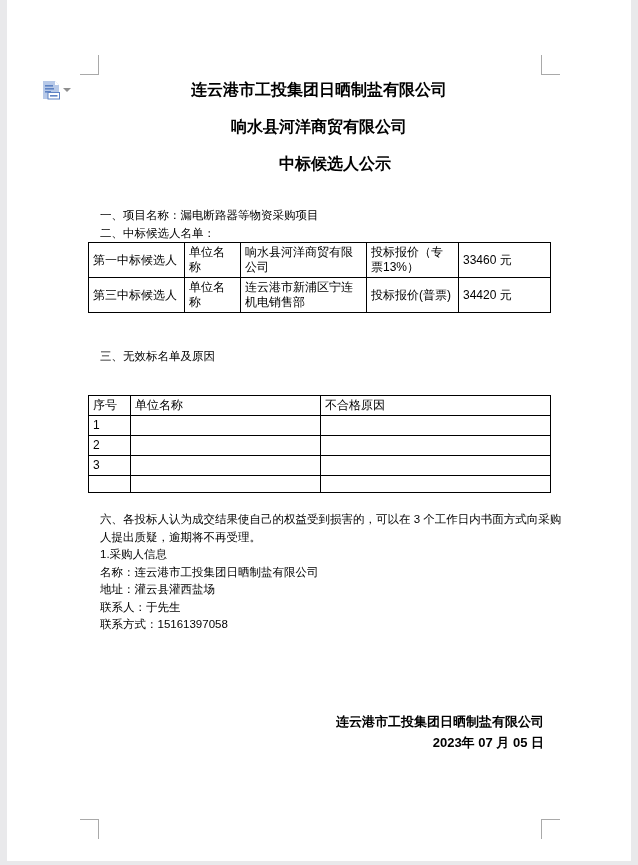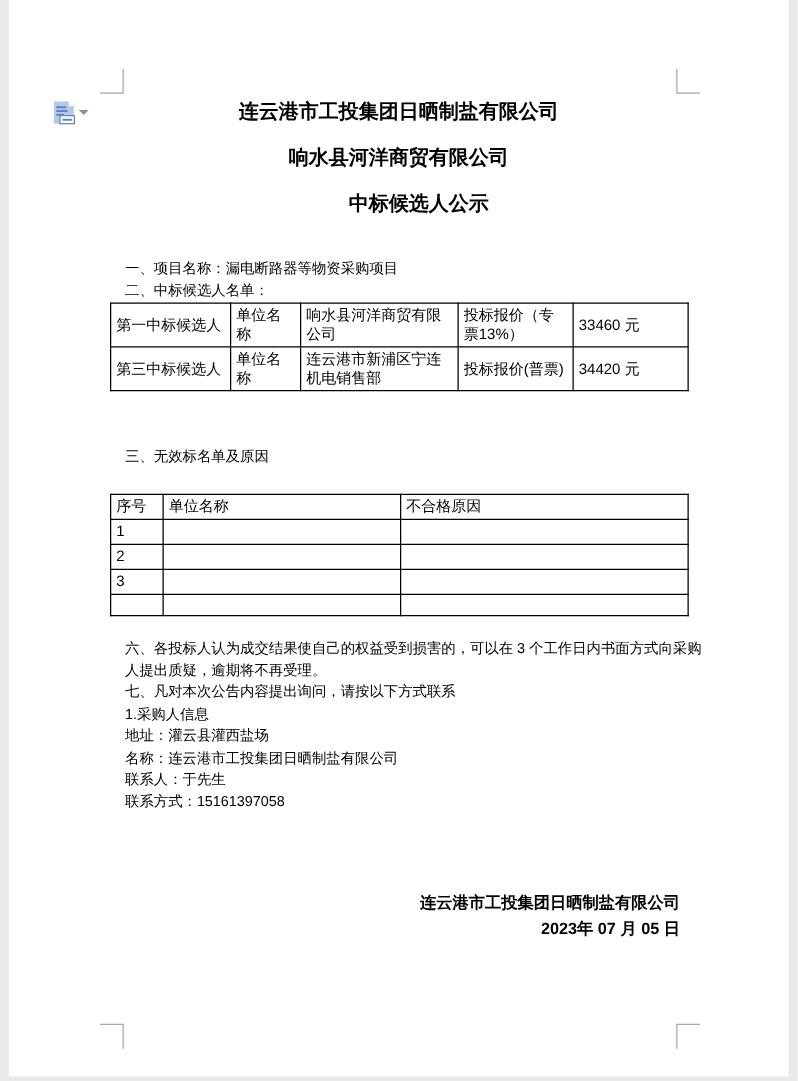--- a/index.html
+++ b/index.html
@@ -36,21 +36,21 @@
     position:absolute; left:7px; width:624px;
     text-align:center; font-weight:bold; font-size:16px; line-height:18px;
   }
   .title-1 { top:81px; }
   .title-2 { top:118px; }
   .title-3 { top:155px;margin-left:16px; }
 
   .doc-line { position:absolute; left:100px; font-size:11.5px; line-height:16px; }
   .line-s1 { top:207px; }
   .line-s2 { top:225px; }
-  .line-s3 { top:358px; }
+  .line-s3 { top:348px; }
 
   table { border-collapse:collapse; table-layout:fixed; position:absolute; background:#fff; }
   td, th {
     border:1px solid #000;
     font-size:12px; font-weight:normal; line-height:15px;
     padding:2px 4px; text-align:left; vertical-align:middle;
     overflow:hidden; word-break:break-all;
   }
   .candidates-table { left:88px; top:242px; width:462px;padding-left:28px; }
   .candidates-table tr.r1 td { height:33px; }
@@ -162,24 +162,23 @@
   <tr class="r4">
     <td></td>
     <td></td>
     <td></td>
   </tr>
 </tbody>
   </table>
 
 <div class="body-block">
   <div>六、各投标人认为成交结果使自己的权益受到损害的，可以在 3 个工作日内书面方式向采购人提出质疑，逾期将不再受理。</div>
-  <div>七、凡对本次公告内容提出询问，请按以下方式联系</div>
   <div>1.采购人信息</div>
+  <div>名称：连云港市工投集团日晒制盐有限公司</div>
   <div>地址：灌云县灌西盐场</div>
-  <div>名称：连云港市工投集团日晒制盐有限公司</div>
   <div>联系人：于先生</div>
   <div>联系方式：15161397058</div>
 </div>
 
 <div class="signature">
   <div>连云港市工投集团日晒制盐有限公司</div>
   <div>2023年 07 月 05 日</div>
 </div>
 
 </body></html>

